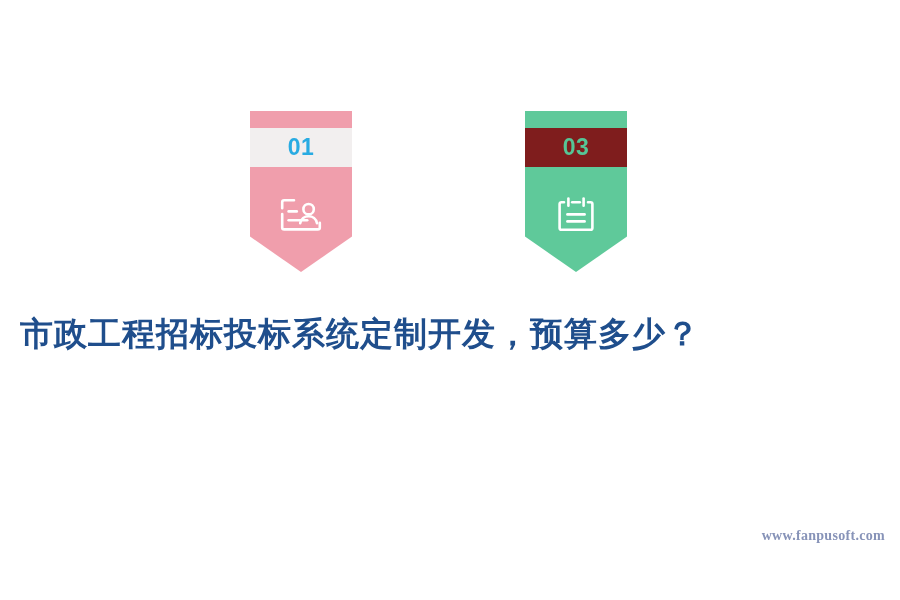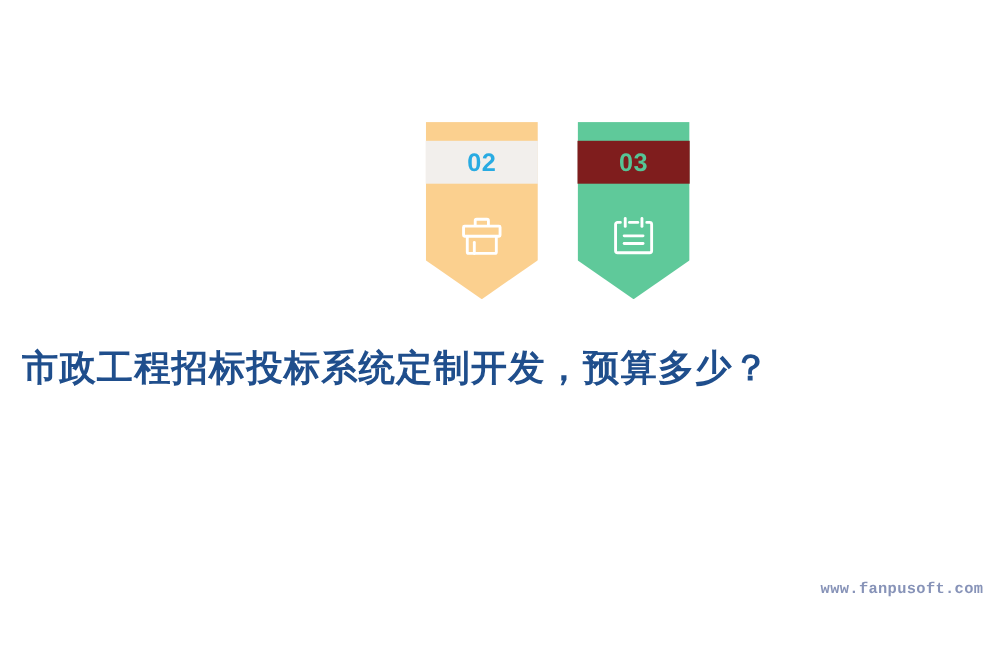--- a/index.html
+++ b/index.html
@@ -115,51 +115,53 @@
   .logo-name {
     font-family: "DejaVu Sans", "Liberation Sans", sans-serif;
     font-size: 25px;
     font-weight: bold;
     color: #8793B8;
     line-height: 1;
     letter-spacing: 0px;
   }
   .logo-url {
     text-align: right;
-    font-family: Liberation Mono, monospace;
+    font-family: Liberation Serif, serif;
     font-size: 14px;
     font-weight: bold;
     color: #8793B8;
     letter-spacing: 0.3px;
     margin-top: 2px;
     padding-right: 1px;
   }
 </style>
 </head>
 <body>
 
 <div class="canvas">
 
   <div class="banners">
 
-
-    <div class="banner banner-2">
-      <div class="pennant" style="background:#FBD08F;"></div>
-      <div class="band" style="background:#F2EFEC;">
-        <span class="band-num" style="color:#29ABE2;">02</span>
+    <div class="banner banner-1">
+      <div class="pennant" style="background:#F09EAC;"></div>
+      <div class="band" style="background:#F2EFEF;">
+        <span class="band-num" style="color:#29ABE2;">01</span>
       </div>
       <div class="icon-wrap">
-        <svg width="38" height="38" viewBox="0 0 38 38" fill="none" xmlns="http://www.w3.org/2000/svg">
-          <path d="M13 9.6V4.6c0-0.7 0.6-1.3 1.3-1.3h9.4c0.7 0 1.3 0.6 1.3 1.3v5" stroke="#ffffff" stroke-width="2.6" stroke-linejoin="round"></path>
-          <rect x="2.4" y="9.6" width="33.2" height="9.2" rx="0.9" stroke="#ffffff" stroke-width="2.6" stroke-linejoin="round"></rect>
-          <path d="M5.8 18.8v14.3c0 0.7 0.6 1.3 1.3 1.3h23.8c0.7 0 1.3-0.6 1.3-1.3V18.8" stroke="#ffffff" stroke-width="2.6" stroke-linejoin="round"></path>
-          <path d="M12.2 24.4v10.1" stroke="#ffffff" stroke-width="2.6" stroke-linecap="round"></path>
+        <svg width="42" height="34" viewBox="0 0 42 34" fill="none" xmlns="http://www.w3.org/2000/svg">
+          <path d="M14 2.2H4.2C3.1 2.2 2.2 3.1 2.2 4.2v6" stroke="#ffffff" stroke-width="2.6" stroke-linecap="round"></path>
+          <path d="M2.2 16v13.4c0 1.1 0.9 2 2 2h33.6c1.1 0 2-0.9 2-2v-4.6" stroke="#ffffff" stroke-width="2.6" stroke-linecap="round"></path>
+          <circle cx="28.6" cy="11.2" r="5.2" stroke="#ffffff" stroke-width="2.6"></circle>
+          <path d="M20.2 25.2c0.9-4.3 4.4-7 8.4-7s7.5 2.7 8.4 7" stroke="#ffffff" stroke-width="2.6" stroke-linecap="round"></path>
+          <path d="M8.6 13.4h8.2" stroke="#ffffff" stroke-width="2.6" stroke-linecap="round"></path>
+          <path d="M8.6 22.2h18.6" stroke="#ffffff" stroke-width="2.6" stroke-linecap="round"></path>
         </svg>
       </div>
     </div>
+
 
     <div class="banner banner-3">
       <div class="pennant" style="background:#5FC99A;"></div>
       <div class="band" style="background:#7f1d1d;">
         <span class="band-num" style="color:#56C596;">03</span>
       </div>
       <div class="icon-wrap">
         <svg width="38" height="38" viewBox="0 0 38 38" fill="none" xmlns="http://www.w3.org/2000/svg">
           <path d="M11.4 2.6v7.2" stroke="#ffffff" stroke-width="2.6" stroke-linecap="round"></path>
           <path d="M26.6 2.6v7.2" stroke="#ffffff" stroke-width="2.6" stroke-linecap="round"></path>

